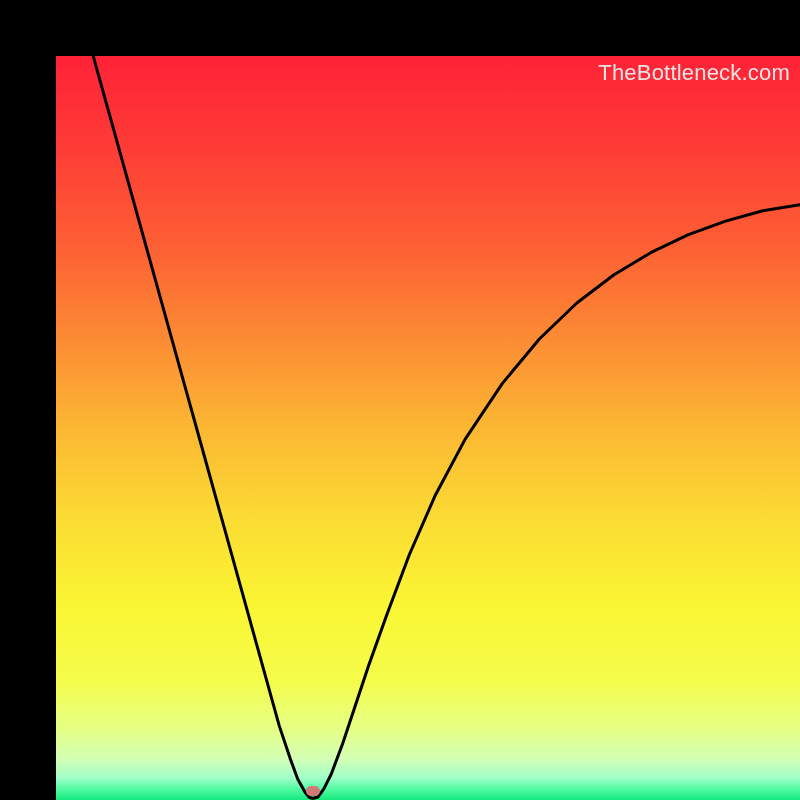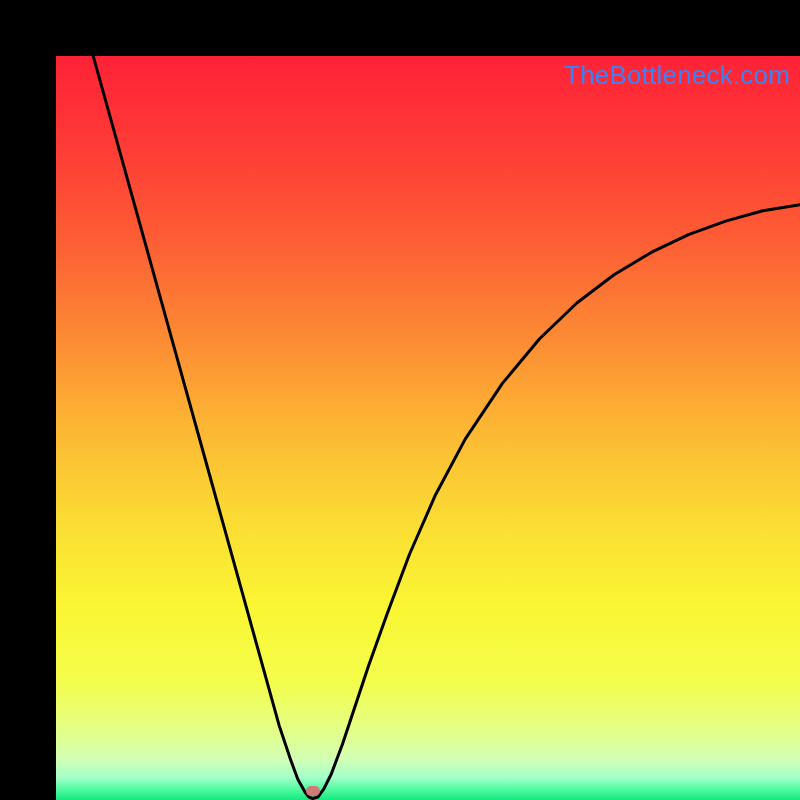--- a/index.html
+++ b/index.html
@@ -25,22 +25,22 @@
     overflow: hidden;
   }
   .gradient {
     position: absolute;
     top: 0; left: 0; right: 0; bottom: 0;
   }
   .watermark {
     position: absolute;
     top: 4px;
     right: 10px;
-    color: #3b82f6;
-    font-size: 26px;
+    color: #e5e5e5;
+    font-size: 22px;
     font-weight: 500;
     letter-spacing: 0.2px;
     user-select: none;
   }
   svg.curve {
     position: absolute;
     top: 0; left: 0;
     width: 744px; height: 744px;
     overflow: visible;
   }

